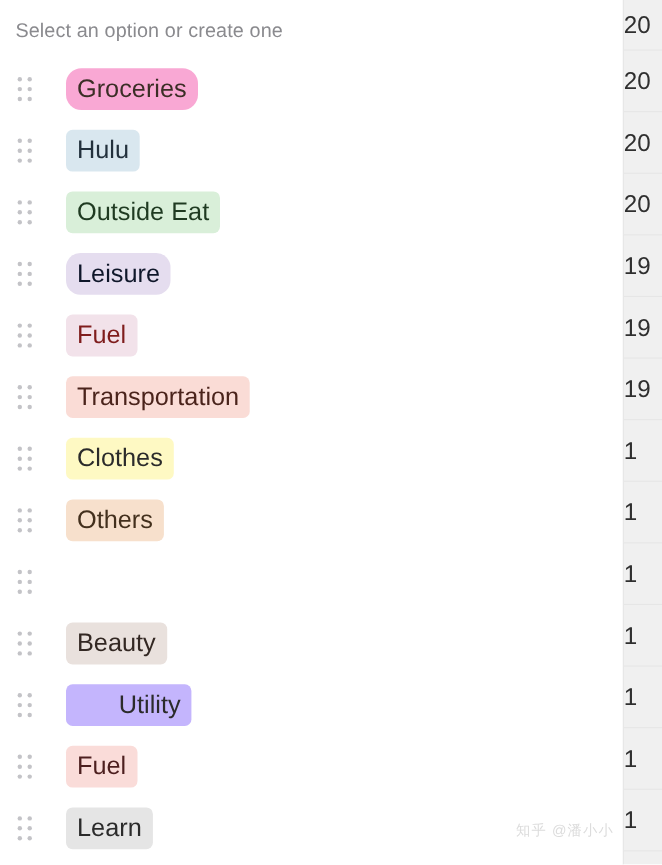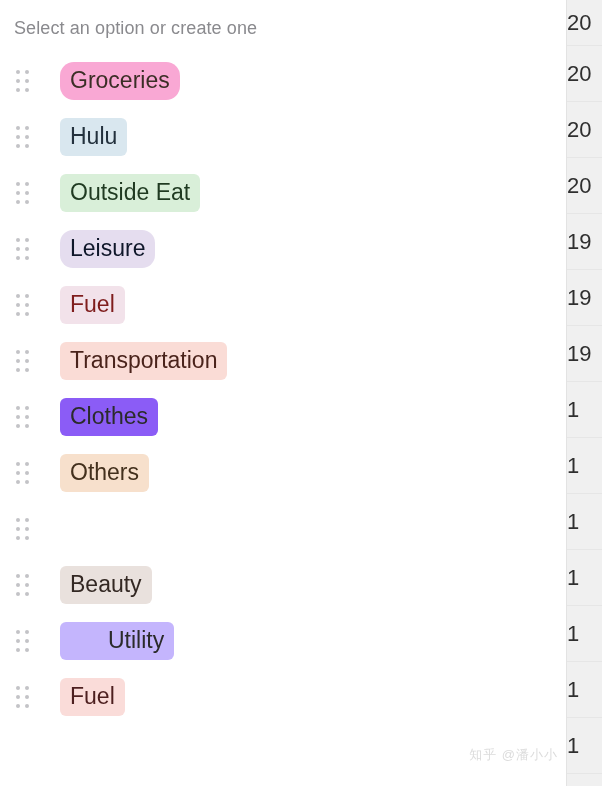--- a/index.html
+++ b/index.html
@@ -207,21 +207,21 @@
       </li>
       <li class="option-row">
         <span class="drag-handle">
           <i></i>
           <i></i>
           <i></i>
           <i></i>
           <i></i>
           <i></i>
         </span>
-        <span class="tag" style="background: #8b5cf6; color: rgb(43, 43, 43);">Clothes</span>
+        <span class="tag" style="background: #fef9c3; color: rgb(43, 43, 43);">Clothes</span>
       </li>
       <li class="option-row">
         <span class="drag-handle">
           <i></i>
           <i></i>
           <i></i>
           <i></i>
           <i></i>
           <i></i>
         </span>
@@ -262,17 +262,28 @@
       <li class="option-row">
         <span class="drag-handle">
           <i></i>
           <i></i>
           <i></i>
           <i></i>
           <i></i>
           <i></i>
         </span>
         <span class="tag" style="background: rgb(250, 220, 217); color: rgb(77, 31, 31);">Fuel</span>
+      </li>
+      <li class="option-row">
+        <span class="drag-handle">
+          <i></i>
+          <i></i>
+          <i></i>
+          <i></i>
+          <i></i>
+          <i></i>
+        </span>
+        <span class="tag" style="background: rgb(229, 229, 229); color: rgb(43, 43, 43);">Learn</span>
       </li>
     </ul>
 </div>
 
 <div id="watermark">知乎 @潘小小</div>
 
 </body></html>

